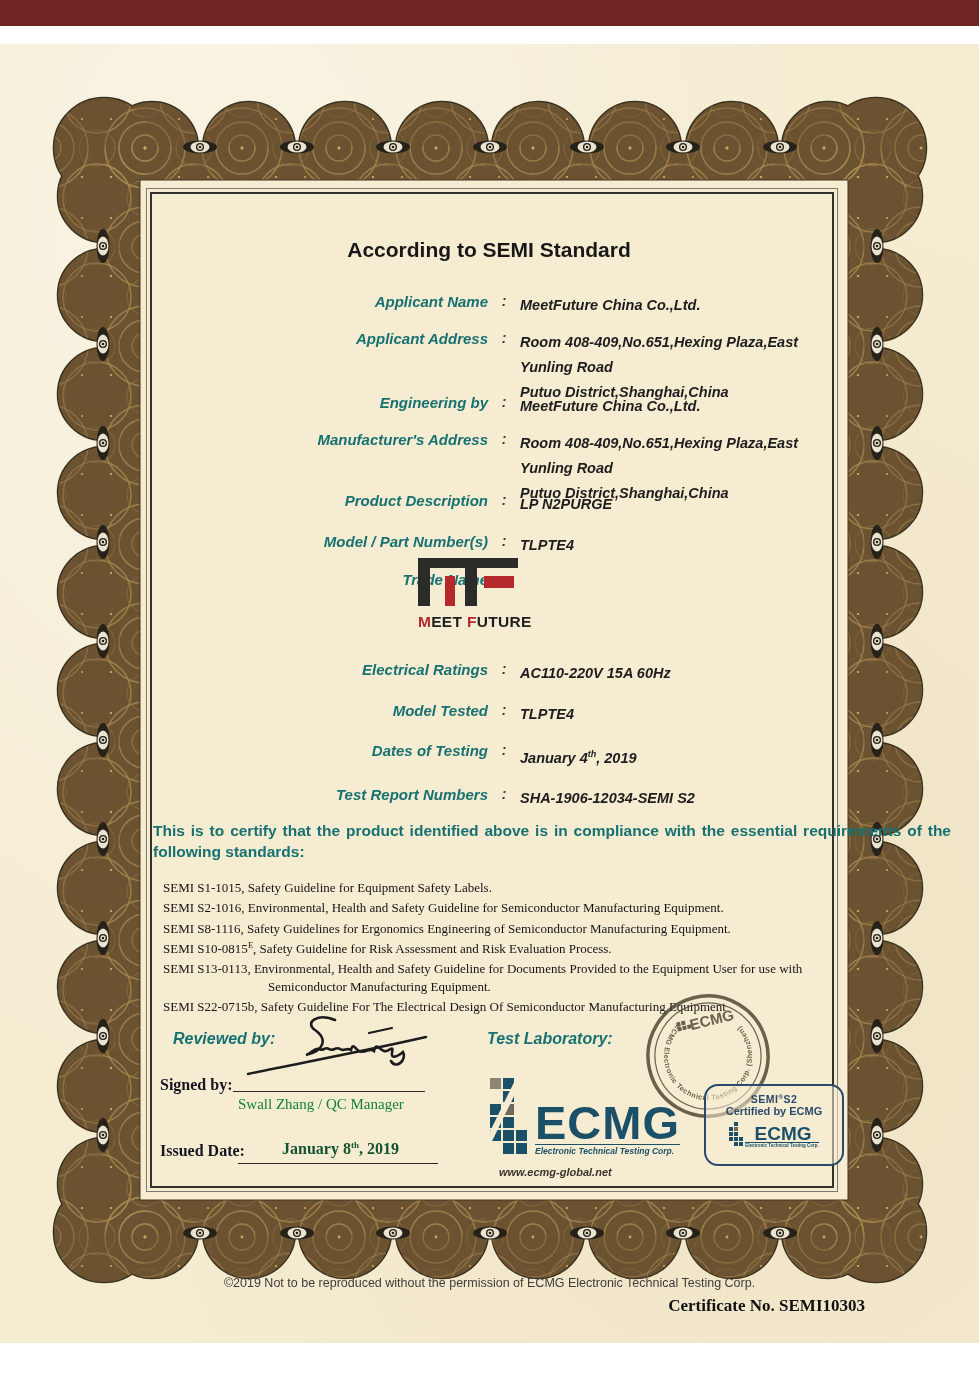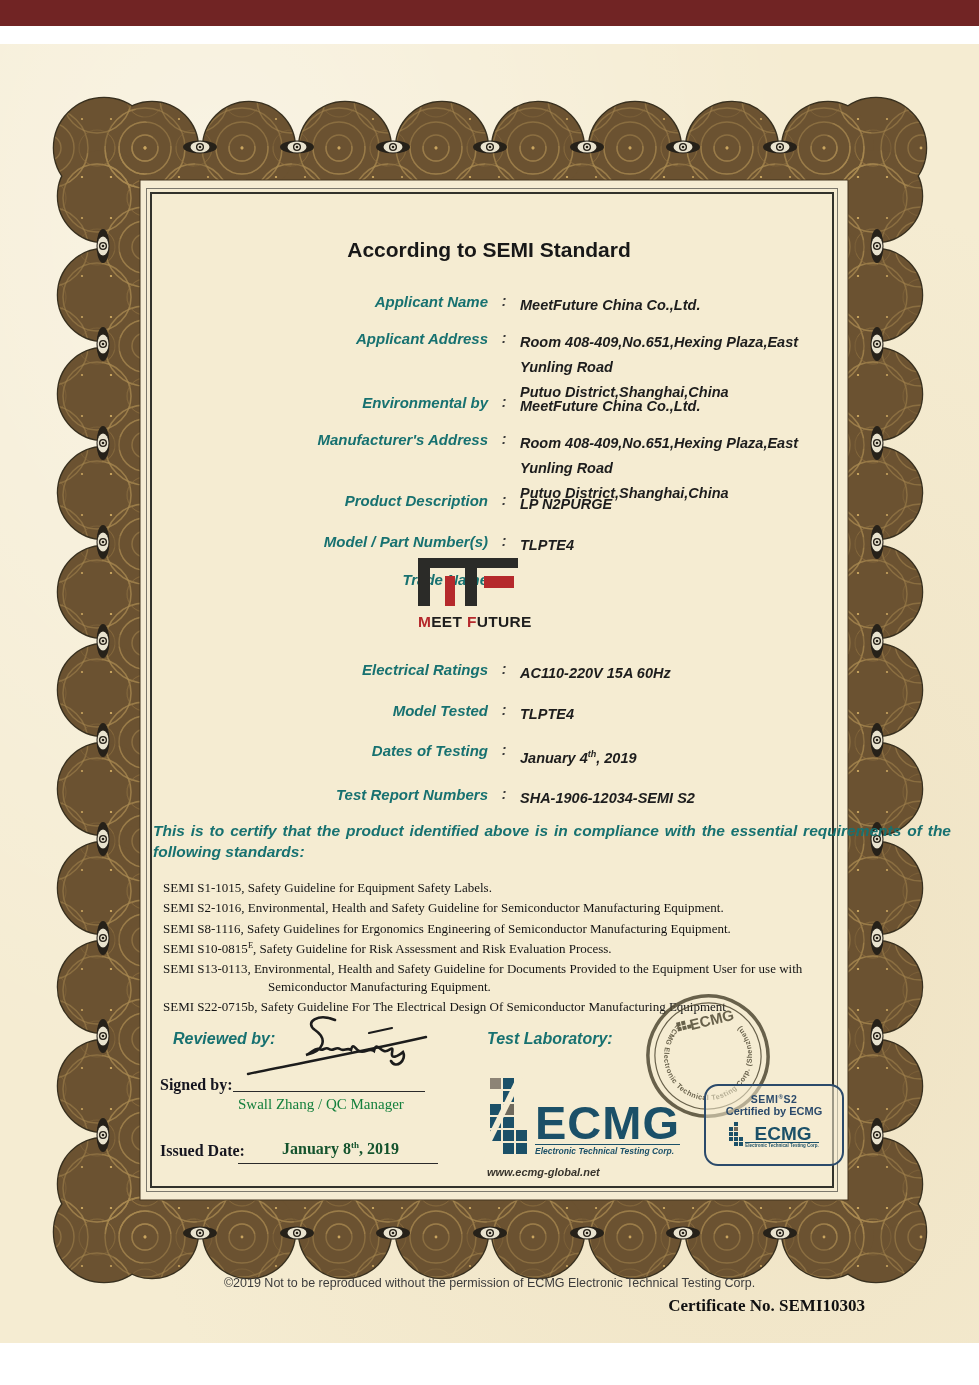--- a/index.html
+++ b/index.html
@@ -31,21 +31,21 @@
   .mfglyph div{position:absolute;}
   .mf-top{left:0;top:0;width:100px;height:10px;background:#2b2b28;}
   .mf-leg1{left:0;top:0;width:12px;height:48px;background:#2b2b28;}
   .mf-red-v{left:27px;top:18px;width:10px;height:30px;background:#b5292c;}
   .mf-leg2{left:47px;top:0;width:12px;height:48px;background:#2b2b28;}
   .mf-red-h{left:66px;top:18px;width:30px;height:12px;background:#b5292c;}
   .mftext{margin-top:7px;font-size:15.5px;font-weight:800;letter-spacing:.3px;color:#1e1e1e;white-space:nowrap;}
   .mftext .red{color:#b5292c;}
   
   .certify{position:absolute;left:153px;top:820px;width:798px;color:#177170;font-weight:700;
-           font-style:italic;font-size:15.5px;line-height:21px;text-align:justify;}
+           font-size:15.5px;line-height:21px;text-align:justify;}
   .standards{position:absolute;left:163px;top:876px;width:690px;font-family:"Liberation Serif",serif;
              font-size:13px;color:#141414;line-height:17px;}
   .std{white-space:nowrap;}
   .std sup{font-size:8.5px;}
   .std2{padding-left:105px;}
   
   .lbl-teal{position:absolute;color:#177170;font-weight:700;font-style:italic;font-size:16px;}
   .lbl-serif{position:absolute;font-family:"Liberation Serif",serif;font-weight:700;font-size:16px;color:#15151f;}
   .sig{position:absolute;left:240px;top:1012px;}
   .sigline{position:absolute;left:233px;top:1091px;width:192px;border-top:1.5px solid #2a2a2a;}
@@ -56,21 +56,21 @@
   .issued-date sup{font-size:9px;}
   .issuedline{position:absolute;left:238px;top:1163px;width:200px;border-top:1.5px solid #2a2a2a;}
   
   .ecmg{position:absolute;left:490px;top:1078px;display:flex;align-items:flex-end;}
   .mosaic{position:relative;}
   .mosaic .sq{position:absolute;}
   .ecmg-text{margin-left:5px;}
   .ecmg-word{font-size:47px;line-height:38px;font-weight:700;color:#1b5068;letter-spacing:1px;}
   .ecmg-tag{font-size:8.5px;font-weight:700;font-style:italic;color:#1b5068;border-top:1px solid #1b5068;
             padding-top:1px;margin-top:2px;}
-  .website{position:absolute;left:487px;top:1166px;font-size:11px;font-weight:700;font-style:italic;color:#38342c;}
+  .website{position:absolute;left:499px;top:1166px;font-size:11px;font-weight:700;font-style:italic;color:#38342c;}
   
   .stamp{position:absolute;left:632px;top:980px;width:152px;height:152px;opacity:.82;}
   
   .badge{position:absolute;left:704px;top:1084px;width:140px;height:82px;border:2.5px solid #2b4a6b;
          border-radius:14px;box-sizing:border-box;text-align:center;padding-top:7px;background:rgba(245,236,210,.55);}
   .badge-semi{font-size:10.5px;font-weight:700;color:#2b4a6b;letter-spacing:.5px;}
   .badge-semi sup{font-size:6px;}
   .badge-cert{font-size:11px;font-weight:700;color:#2b4a6b;}
   .badge-logo{display:flex;justify-content:center;align-items:flex-end;margin-top:5px;}
   .badge-word{font-size:19px;line-height:16px;font-weight:700;color:#1b5068;margin-left:2px;}
@@ -213,21 +213,21 @@
     <span class="flabel">Applicant Name</span>
     <span class="fcolon">:</span>
     <span class="fval">MeetFuture China Co.,Ltd.</span>
   </div>
   <div class="frow" style="top:330px">
     <span class="flabel">Applicant Address</span>
     <span class="fcolon">:</span>
     <span class="fval"><span>Room 408-409,No.651,Hexing Plaza,East Yunling Road</span><br><span>Putuo District,Shanghai,China</span></span>
   </div>
   <div class="frow" style="top:394px">
-    <span class="flabel">Environmental by</span>
+    <span class="flabel">Engineering by</span>
     <span class="fcolon">:</span>
     <span class="fval">MeetFuture China Co.,Ltd.</span>
   </div>
   <div class="frow" style="top:431px">
     <span class="flabel">Manufacturer's Address</span>
     <span class="fcolon">:</span>
     <span class="fval"><span>Room 408-409,No.651,Hexing Plaza,East Yunling Road</span><br><span>Putuo District,Shanghai,China</span></span>
   </div>
   <div class="frow" style="top:492px">
     <span class="flabel">Product Description</span>

